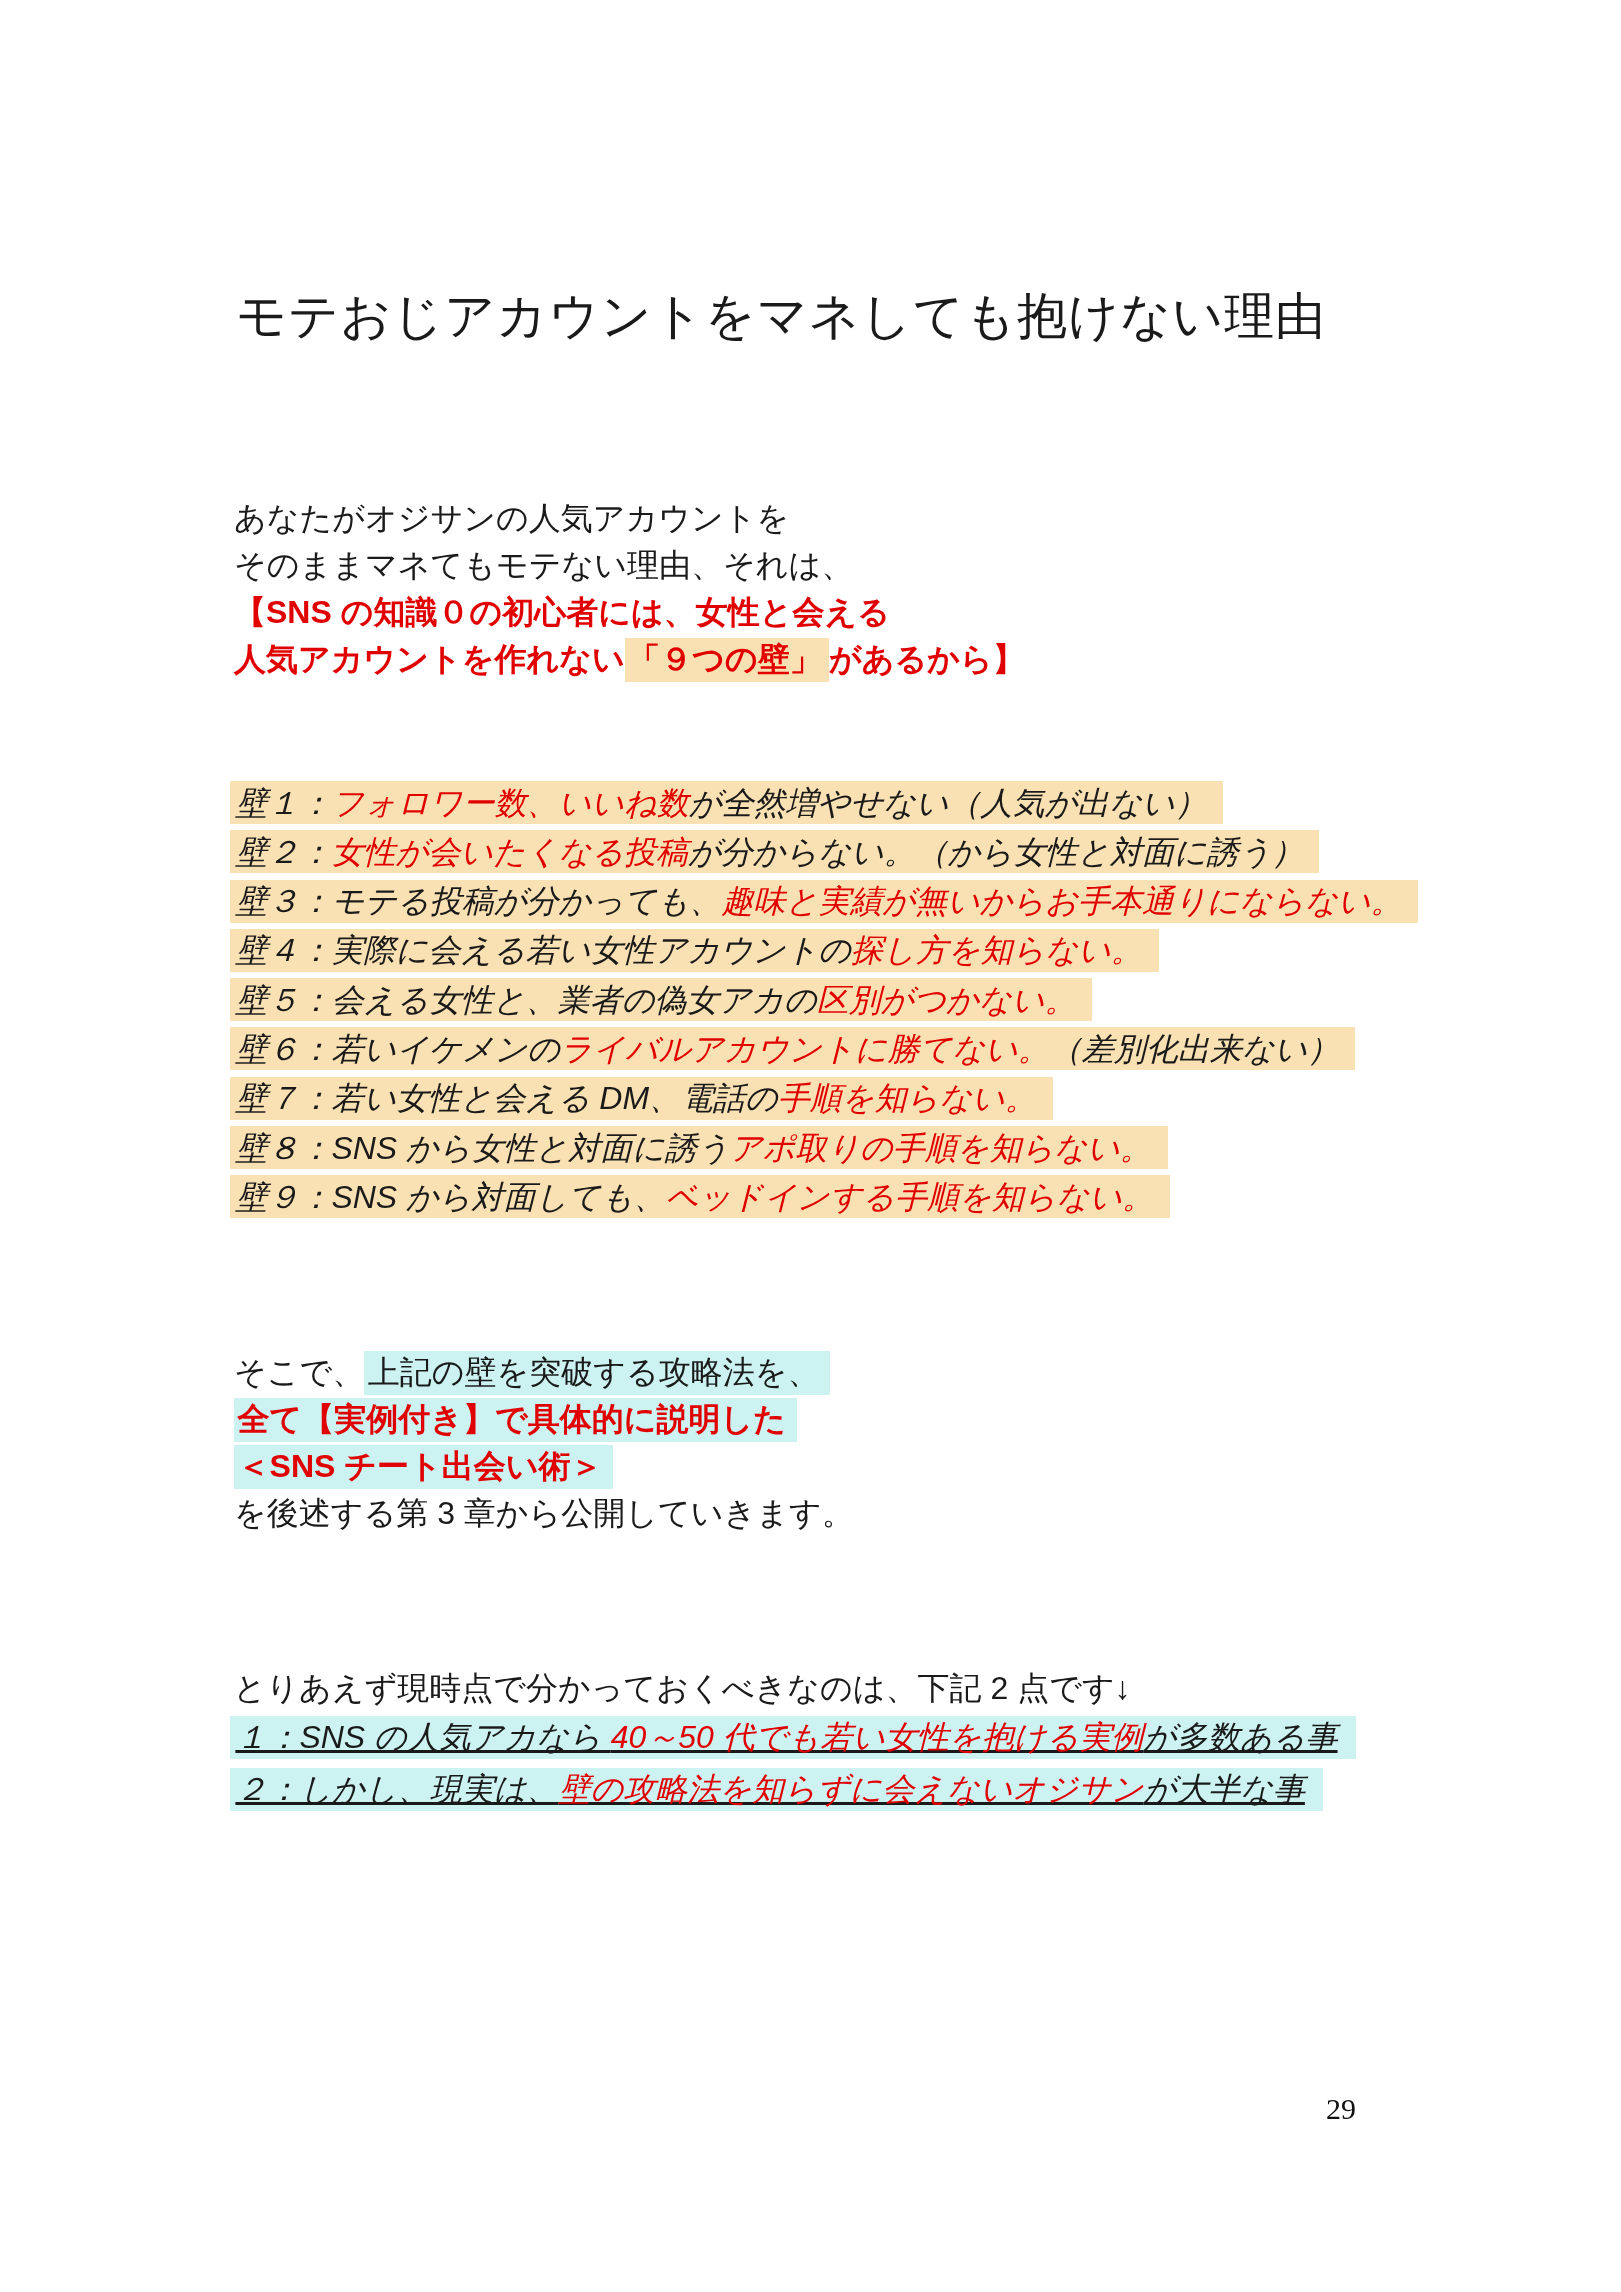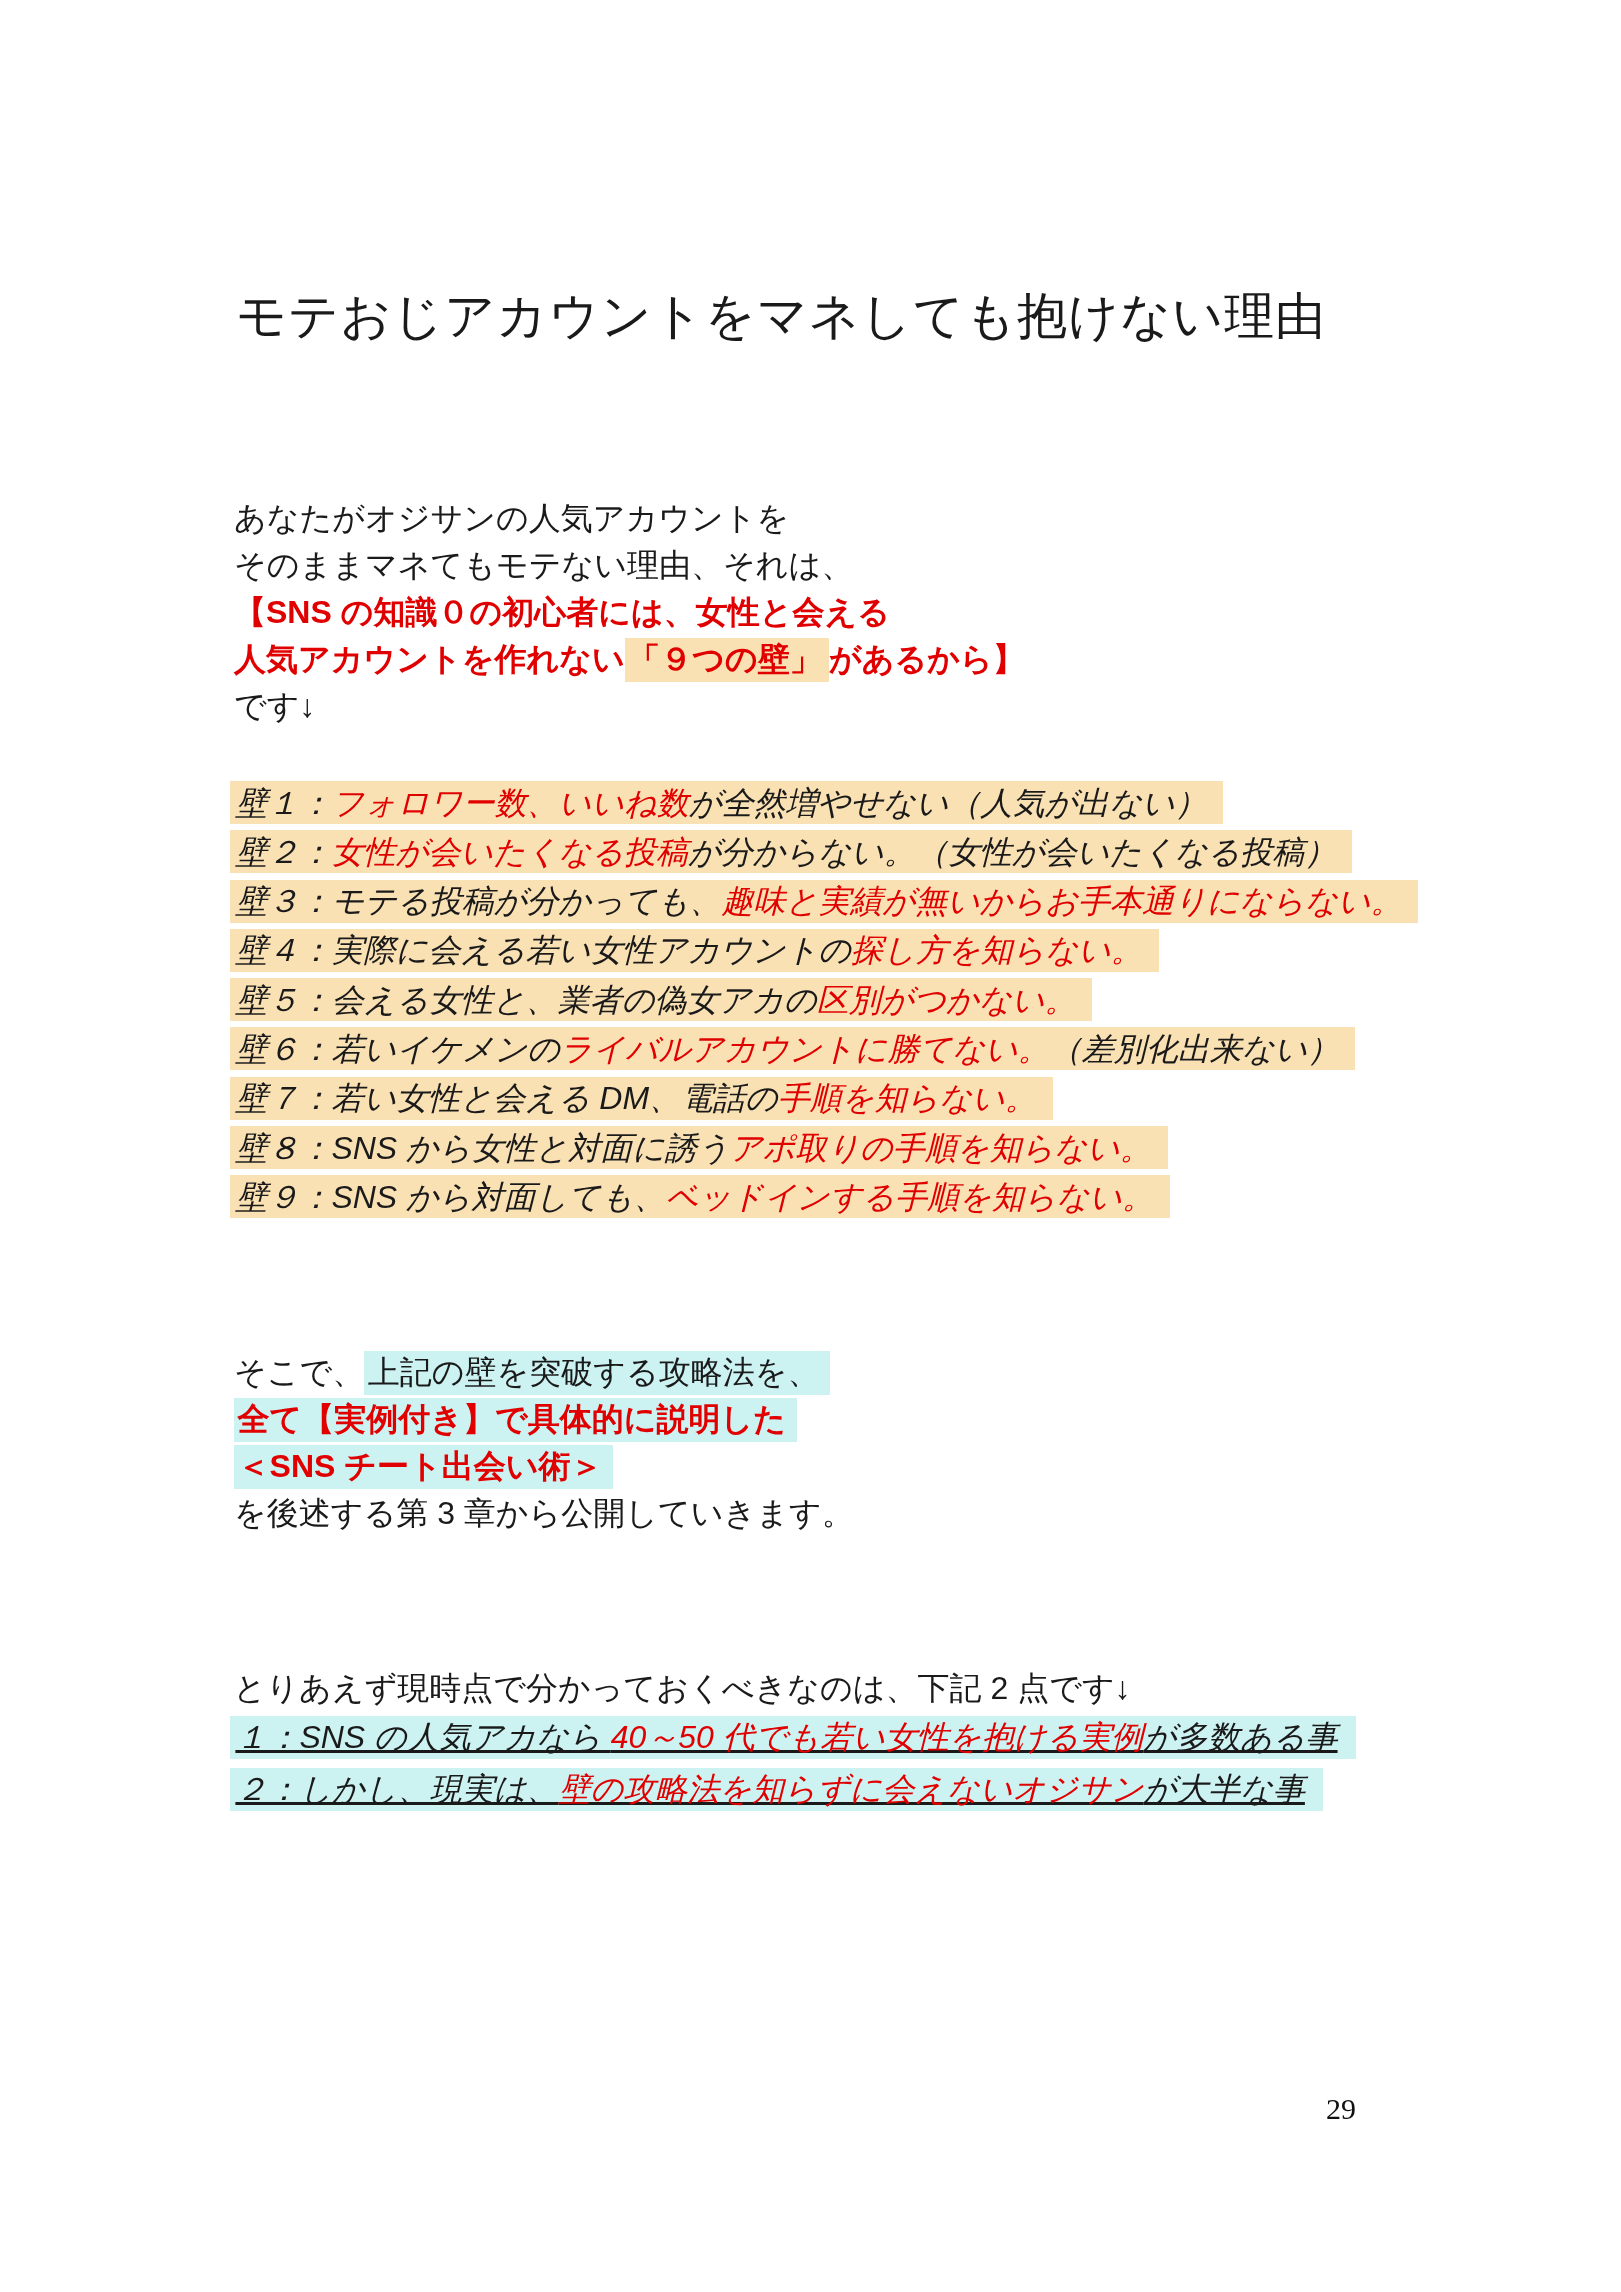--- a/index.html
+++ b/index.html
@@ -100,26 +100,25 @@
 
 <div class="page">
 
   <h1 class="title">モテおじアカウントをマネしても抱けない理由</h1>
 
   <section class="para intro">
     <div class="line"><span>あなたがオジサンの人気アカウントを</span></div>
     <div class="line"><span>そのままマネてもモテない理由、それは、</span></div>
     <div class="line red bold"><span>【SNS の知識０の初心者には、女性と会える</span></div>
     <div class="line red bold"><span>人気アカウントを作れない</span><span class="peach">「９つの壁」</span><span>があるから】</span></div>
-    <div class="line"><span>です↓</span></div>
   </section>
 
   <section class="para walls">
     <div class="wall-line"><span class="hl"><span>壁１：</span><span class="red">フォロワー数、いいね数</span><span>が全然増やせない（人気が出ない）</span></span></div>
-    <div class="wall-line"><span class="hl"><span>壁２：</span><span class="red">女性が会いたくなる投稿</span><span>が分からない。（女性が会いたくなる投稿）</span></span></div>
+    <div class="wall-line"><span class="hl"><span>壁２：</span><span class="red">女性が会いたくなる投稿</span><span>が分からない。（から女性と対面に誘う）</span></span></div>
     <div class="wall-line"><span class="hl"><span>壁３：モテる投稿が分かっても、</span><span class="red">趣味と実績が無いからお手本通りにならない。</span></span></div>
     <div class="wall-line"><span class="hl"><span>壁４：実際に会える若い女性アカウントの</span><span class="red">探し方を知らない。</span></span></div>
     <div class="wall-line"><span class="hl"><span>壁５：会える女性と、業者の偽女アカの</span><span class="red">区別がつかない。</span></span></div>
     <div class="wall-line"><span class="hl"><span>壁６：若いイケメンの</span><span class="red">ライバルアカウントに勝てない。</span><span>（差別化出来ない）</span></span></div>
     <div class="wall-line"><span class="hl"><span>壁７：若い女性と会える DM、電話の</span><span class="red">手順を知らない。</span></span></div>
     <div class="wall-line"><span class="hl"><span>壁８：SNS から女性と対面に誘う</span><span class="red">アポ取りの手順を知らない。</span></span></div>
     <div class="wall-line"><span class="hl"><span>壁９：SNS から対面しても、</span><span class="red">ベッドインする手順を知らない。</span></span></div>
   </section>
 
   <section class="para strategy">

